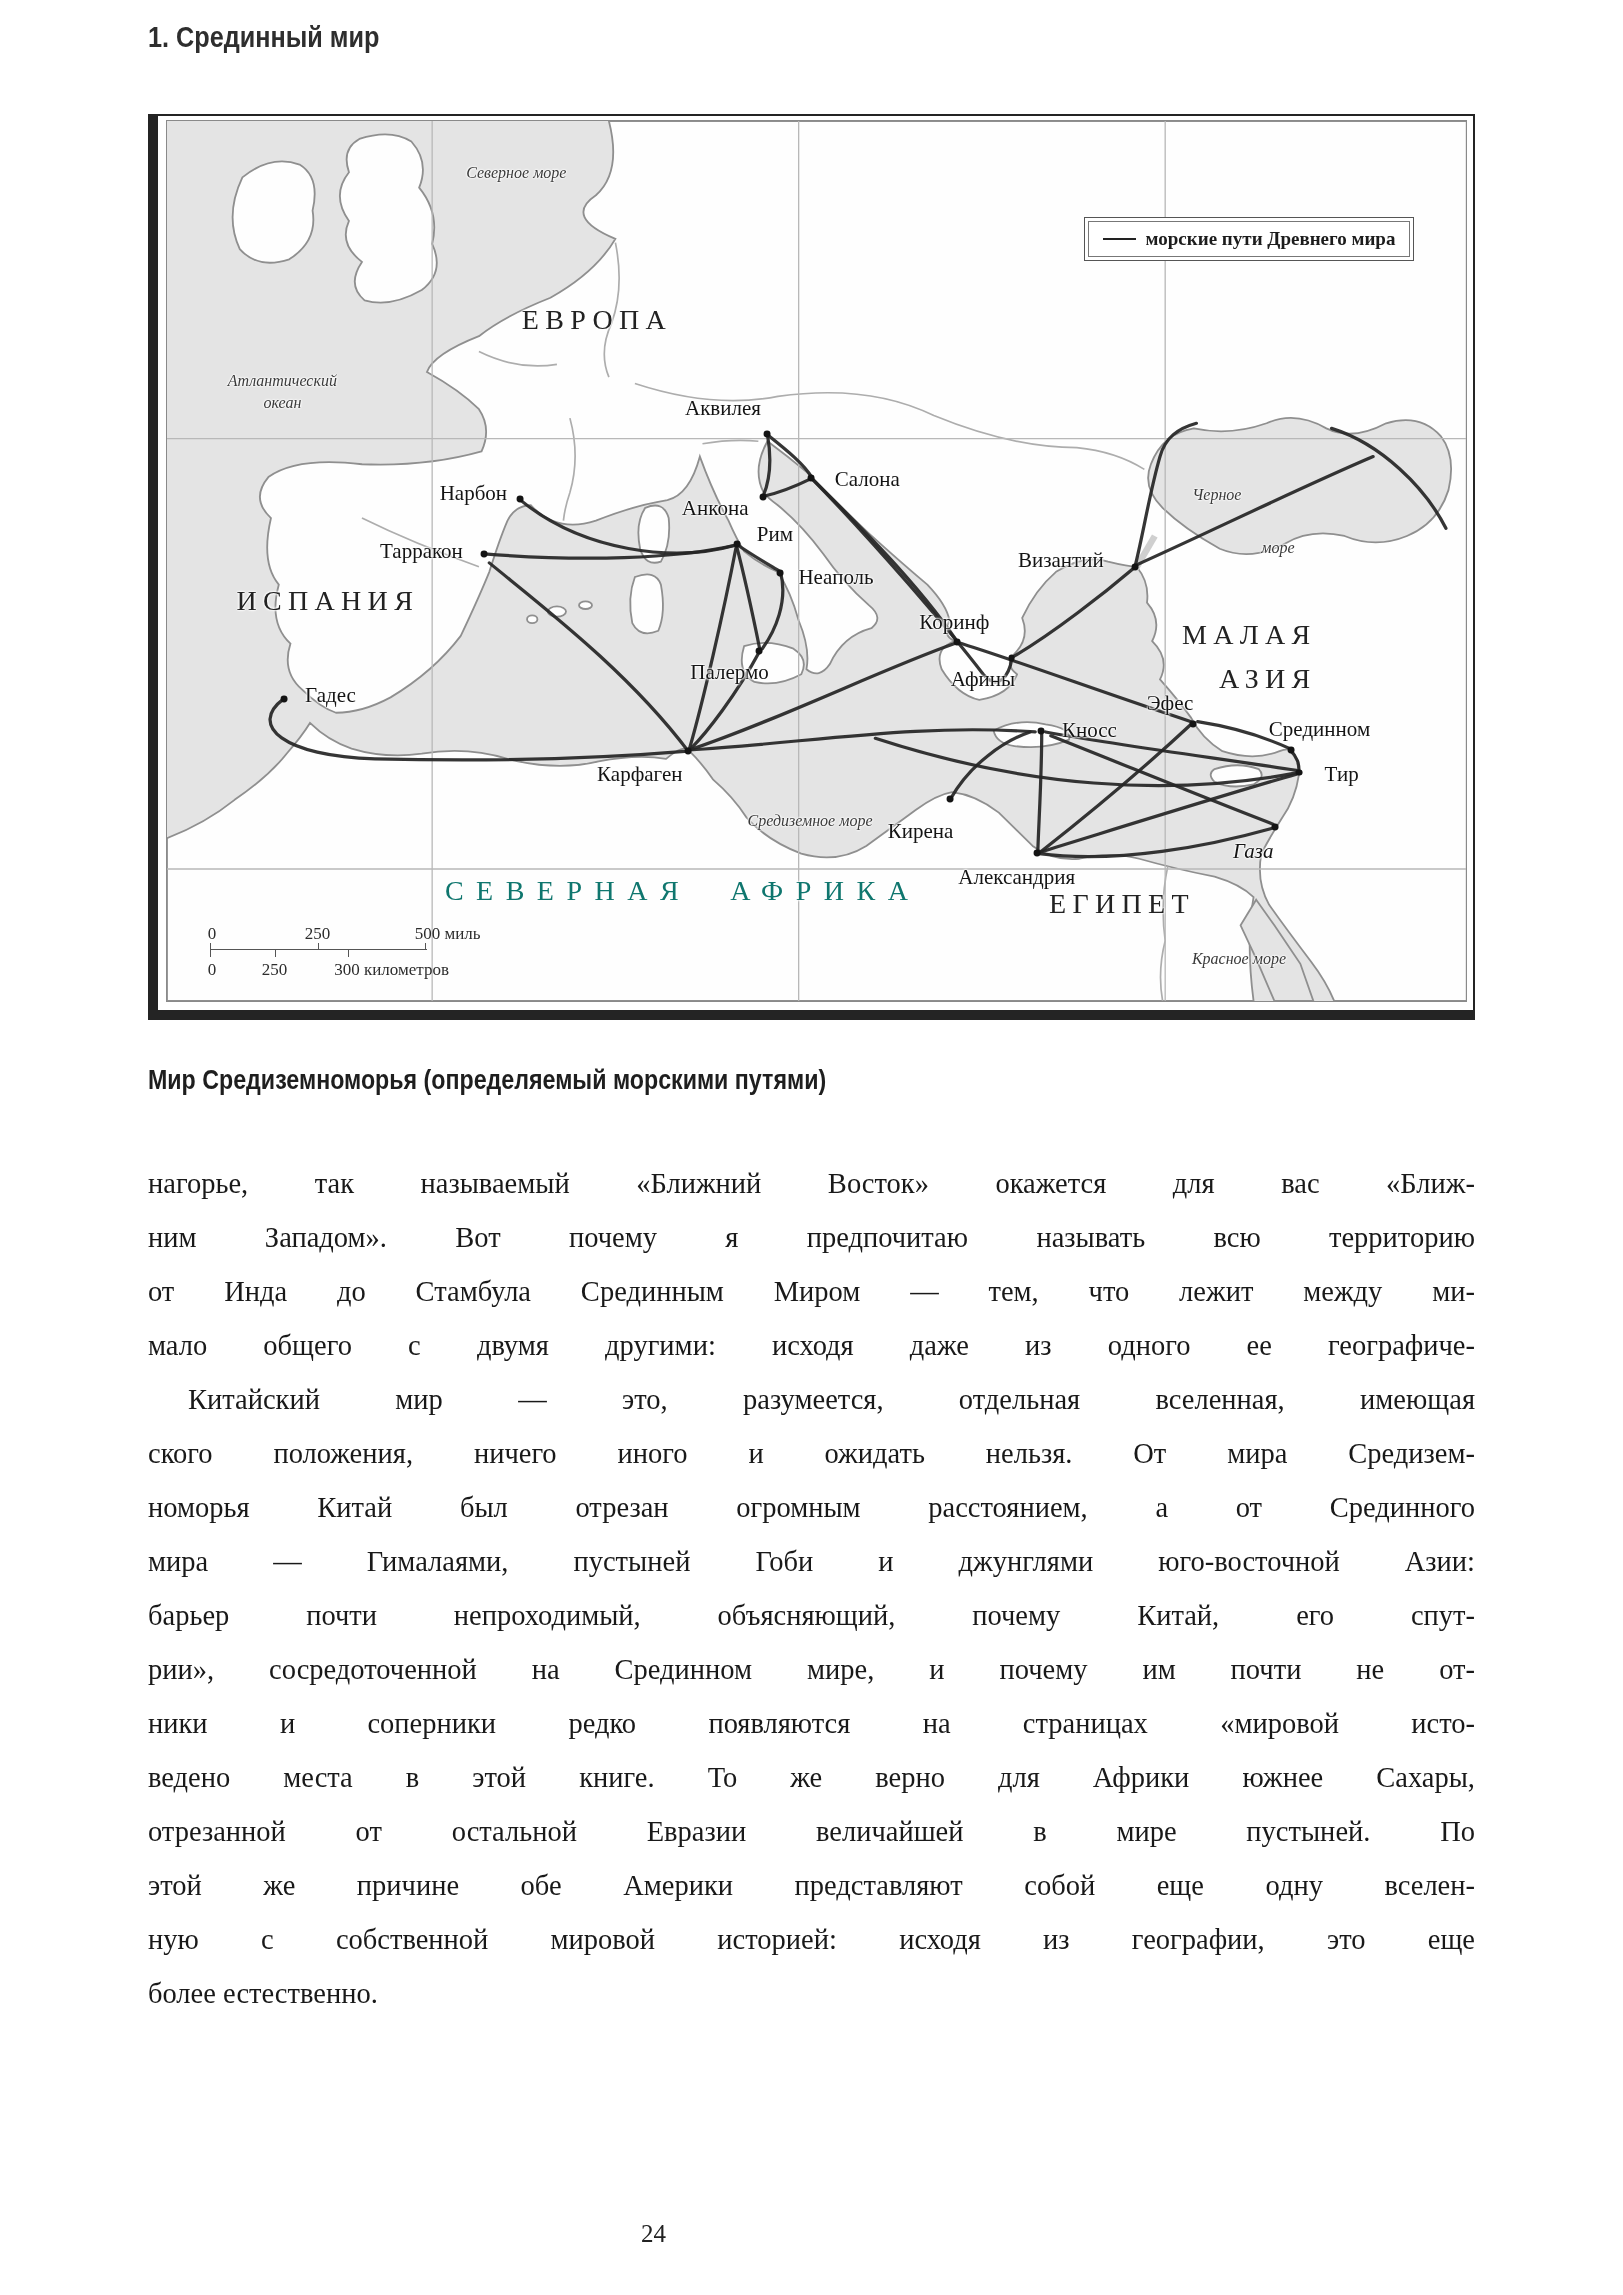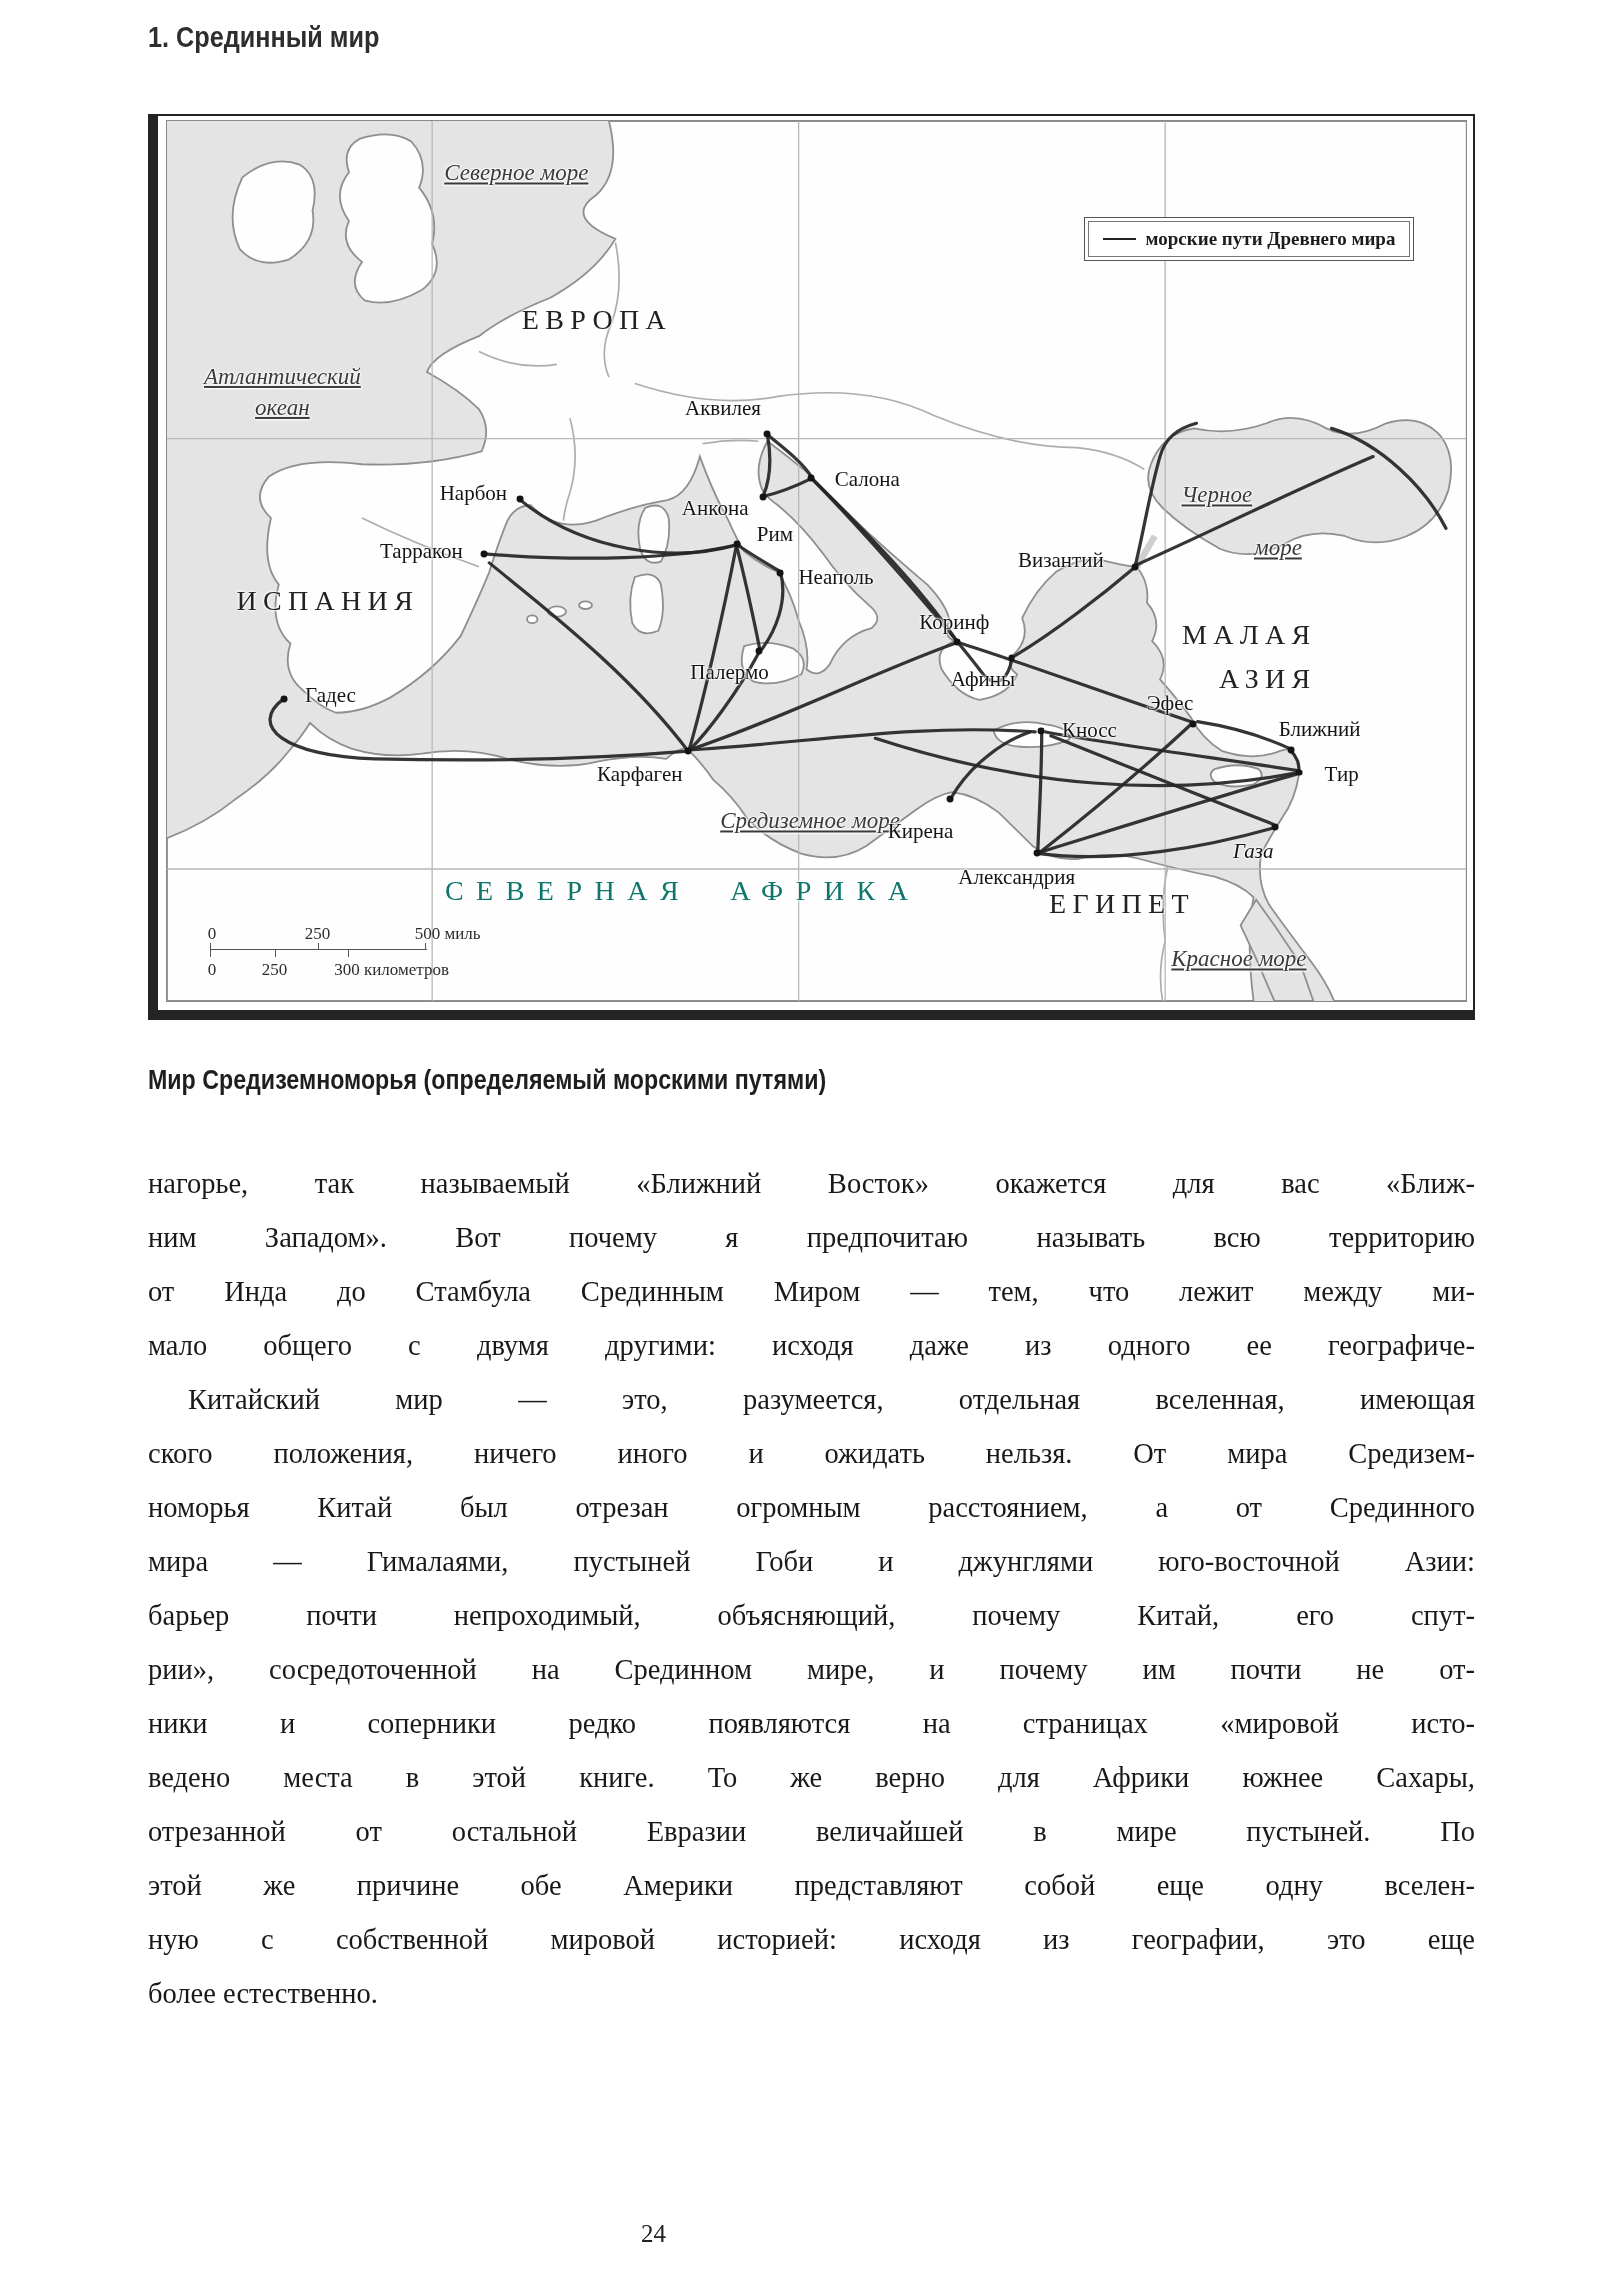--- a/index.html
+++ b/index.html
@@ -21,21 +21,21 @@
   .seafill{fill:#e4e4e4;stroke:#8f8f8f;stroke-width:1.4;}
   .grid{stroke:#b8b8b8;stroke-width:1;fill:none;}
   .river{stroke:#adadad;stroke-width:1.3;fill:none;}
   .route{stroke:#262626;stroke-width:2.5;fill:none;stroke-linecap:round;opacity:.93;}
   .halo{text-shadow:0 0 1.9px #fff,0 0 1.9px #fff,0 0 2.5px #fff,0 0 3.1px #fff;}
   .city-dot{position:absolute;width:6.9px;height:6.9px;background:#141414;border-radius:50%;
             transform:translate(-50%,-50%);}
   .city-label{position:absolute;transform:translate(-50%,-50%);font-size:21px;color:#141414;
               white-space:nowrap;}
   .region{position:absolute;transform:translate(-50%,-50%);white-space:pre;text-align:center;}
-  .r-sea{font-style:italic;font-size:23px;color:#3a3a3a;line-height:1.35;text-decoration:underline;}
+  .r-sea{font-style:italic;font-size:16px;color:#3a3a3a;line-height:1.35;}
   .r-land{font-size:28px;letter-spacing:6.3px;color:#222;line-height:1.55;}
   .r-land-wide{font-size:28px;letter-spacing:12.5px;color:#0f766e;}
   
   .legend{position:absolute;left:70.6%;top:10.9%;background:#fff;border:1.6px solid #555;padding:2.5px;}
   .legend-in{border:1.3px solid #777;padding:6.3px 13.8px;display:flex;align-items:center;}
   .legend-line{width:33px;height:0;border-top:2.5px solid #222;margin-right:10px;}
   .legend-text{font-weight:bold;font-size:19px;color:#1c1c1c;white-space:nowrap;}
   
   .compass{position:absolute;left:10.6%;top:83.6%;transform:translate(-50%,-50%);}
   
@@ -237,21 +237,21 @@
             <div class="city-label halo" style="left: 60.6%; top: 56.9%;">Коринф</div>
             <div class="city-dot" style="left: 65%; top: 61%;"></div>
             <div class="city-label halo" style="left: 62.8%; top: 63.4%;">Афины</div>
             <div class="city-dot" style="left: 67.3%; top: 69.3%;"></div>
             <div class="city-label halo" style="left: 71%; top: 69.2%;">Кносс</div>
             <div class="city-dot" style="left: 74.5%; top: 50.6%;"></div>
             <div class="city-label halo" style="left: 68.8%; top: 49.9%;">Византий</div>
             <div class="city-dot" style="left: 79%; top: 68.5%;"></div>
             <div class="city-label halo" style="left: 77.2%; top: 66.1%;">Эфес</div>
             <div class="city-dot" style="left: 86.5%; top: 71.4%;"></div>
-            <div class="city-label halo" style="left: 88.7%; top: 69.1%;">Ближний</div>
+            <div class="city-label halo" style="left: 88.7%; top: 69.1%;">Срединном</div>
             <div class="city-dot" style="left: 87.1%; top: 74%;"></div>
             <div class="city-label halo" style="left: 90.4%; top: 74.2%;">Тир</div>
             <div class="city-dot" style="left: 85.3%; top: 80.2%;"></div>
             <div class="city-label halo" style="left: 83.6%; top: 82.9%; font-style: italic;">Газа</div>
             <div class="city-dot" style="left: 67%; top: 83.2%;"></div>
             <div class="city-label halo" style="left: 65.4%; top: 85.9%;">Александрия</div>
             <div class="city-dot" style="left: 60.3%; top: 77%;"></div>
             <div class="city-label halo" style="left: 58%; top: 80.6%;">Кирена</div>
           </div>
       </div>

